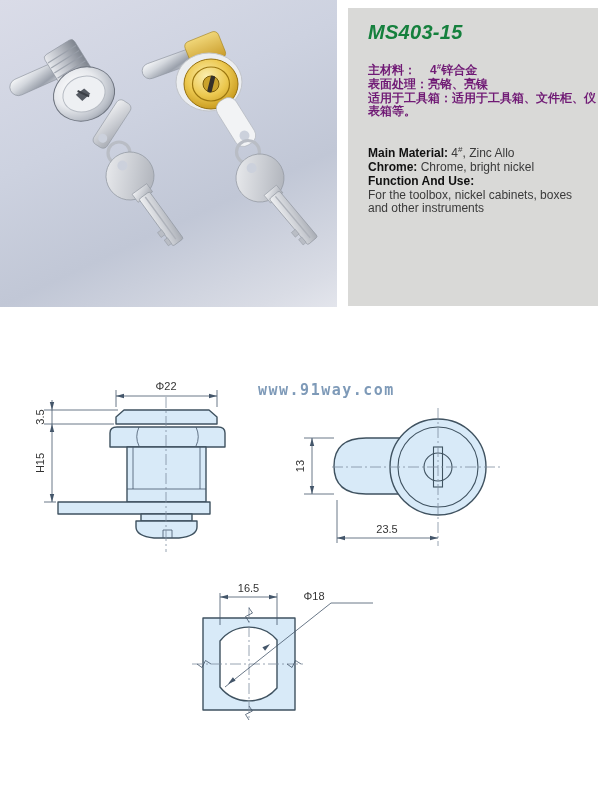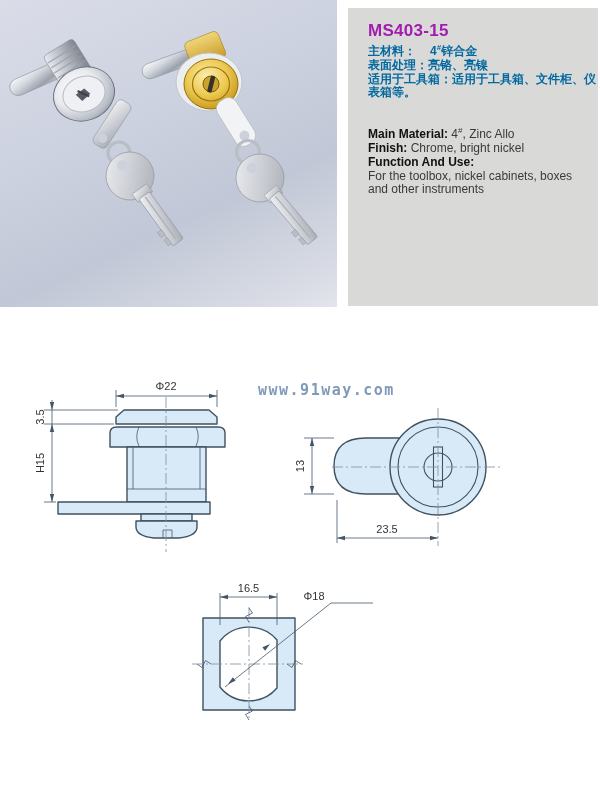--- a/index.html
+++ b/index.html
@@ -18,25 +18,25 @@
 
   
   .panel {
     position:absolute; left:348px; top:8px; width:250px; height:298px;
     background:#d9d9d7;
     box-sizing:border-box;
     padding:13px 12px 0 20px;
     color:#222;
   }
   .panel .title {
-    font-size:17px; font-weight:bold; color:#a21caf; letter-spacing:.3px;
+    font-size:20px; font-weight:bold; color:#15803d; letter-spacing:.3px;font-style:italic;
   }
   .zh-specs {
-    margin-top:4px; font-size:12px; line-height:13.8px; font-weight:bold;
-    color:#0369a1; width:230px;
+    margin-top:20px; font-size:12px; line-height:13.8px; font-weight:bold;
+    color:#701a75; width:230px;
   }
   .zh-specs .val-gap { margin-left:14px; }
   sup.hash { font-size:8px; vertical-align:super; line-height:0; }
   .en-specs {
     margin-top:28px; font-size:12px; line-height:13.8px; color:#3a3a3a; width:226px;
   }
   .en-specs b { color:#111; }
   .en-body { text-align:justify; }
   .en-body-last { text-align:left; }
 
@@ -160,21 +160,21 @@
   <div class="title">MS403-15</div>
 
   <div class="zh-specs">
     <div><span>主材料：</span><span class="val-gap">4</span><sup class="hash">#</sup><span>锌合金</span></div>
     <div><span>表面处理：</span><span>亮铬、亮镍</span></div>
     <div><span>适用于工具箱：</span><span>适用于工具箱、文件柜、仪表箱等。</span></div>
   </div>
 
   <div class="en-specs">
     <div><b>Main Material:</b><span> 4</span><sup class="hash">#</sup><span>, Zinc Allo</span></div>
-    <div><b>Finish:</b><span> Chrome, bright nickel</span></div>
+    <div><b>Chrome:</b><span> Chrome, bright nickel</span></div>
     <div><b>Function And Use:</b></div>
     <div class="en-body">For the toolbox, nickel cabinets, boxes</div>
     <div class="en-body-last">and other instruments</div>
   </div>
 </div>
 
 <div class="watermark">www.91way.com</div>
 
 <svg class="drawings" width="600" height="435" viewBox="0 350 600 435">
 

